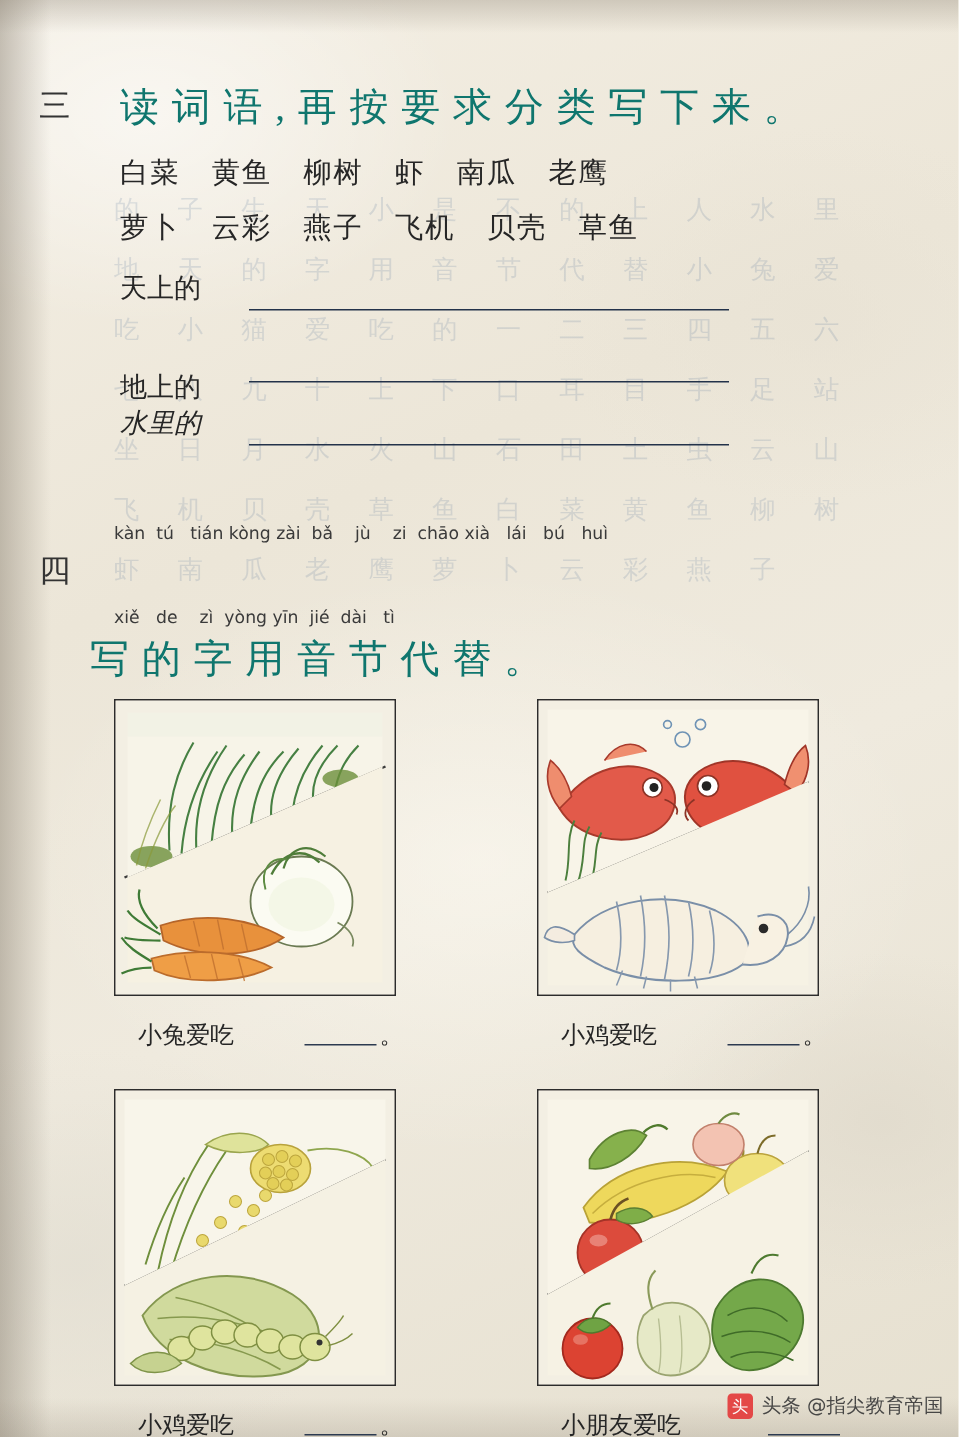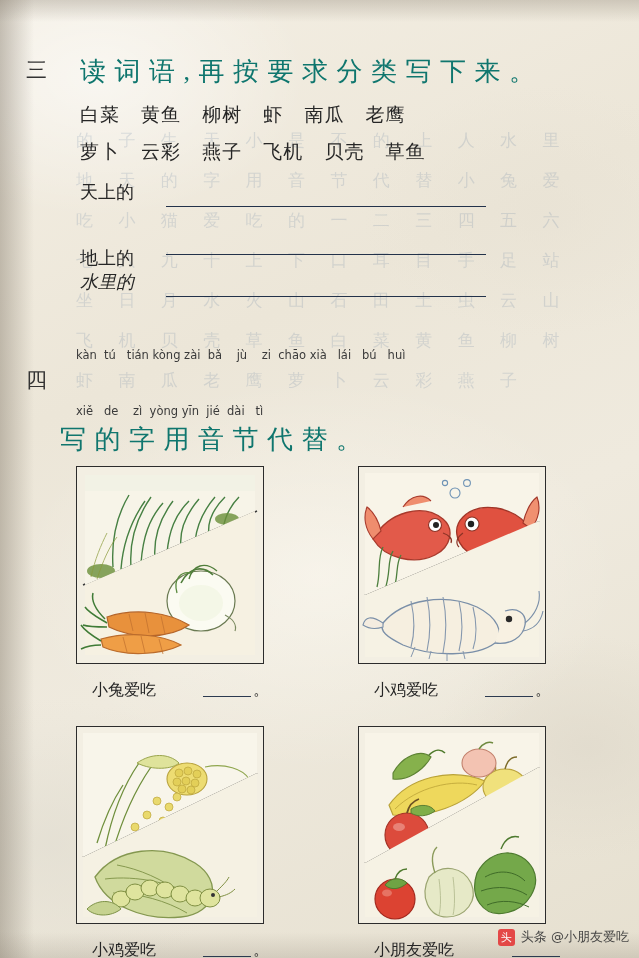--- a/index.html
+++ b/index.html
@@ -456,15 +456,15 @@
         <ellipse cx="28" cy="166" rx="5" ry="3.5" fill="#ef9b8c" opacity="0.55"></ellipse>
       </svg>
     </div>
     <div class="pic-caption" style="left:374px; top:940px;">小朋友爱吃</div>
     <div class="cap-line" style="left:512px; top:956px; width:48px;"></div>
 
   </div>
 
   <div id="watermark">
     <div class="wm-logo">头</div>
-    <div class="wm-text">头条 @小朋友爱吃</div>
+    <div class="wm-text">头条 @指尖教育帝国</div>
   </div>
 </div>
 
 </body></html>

